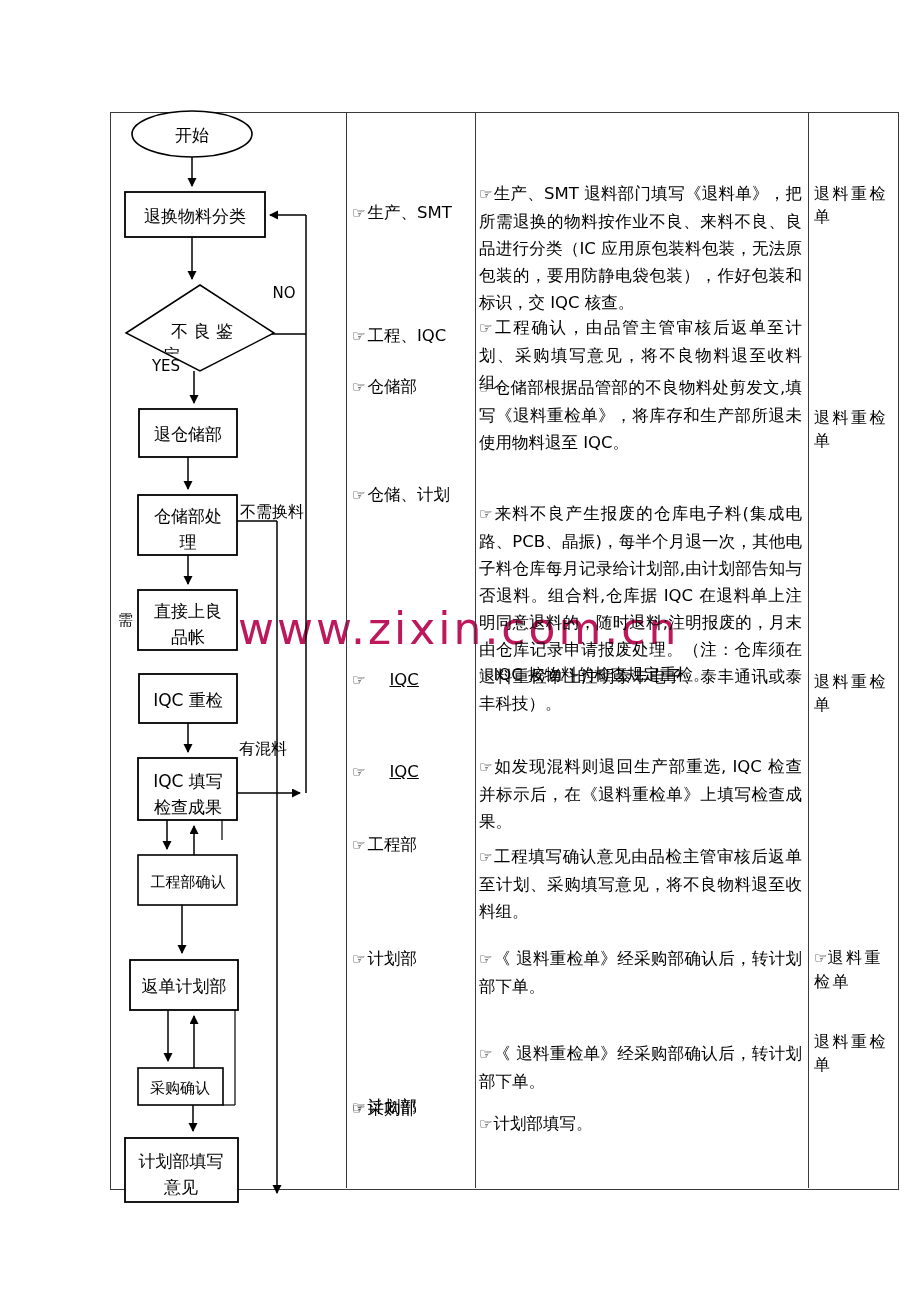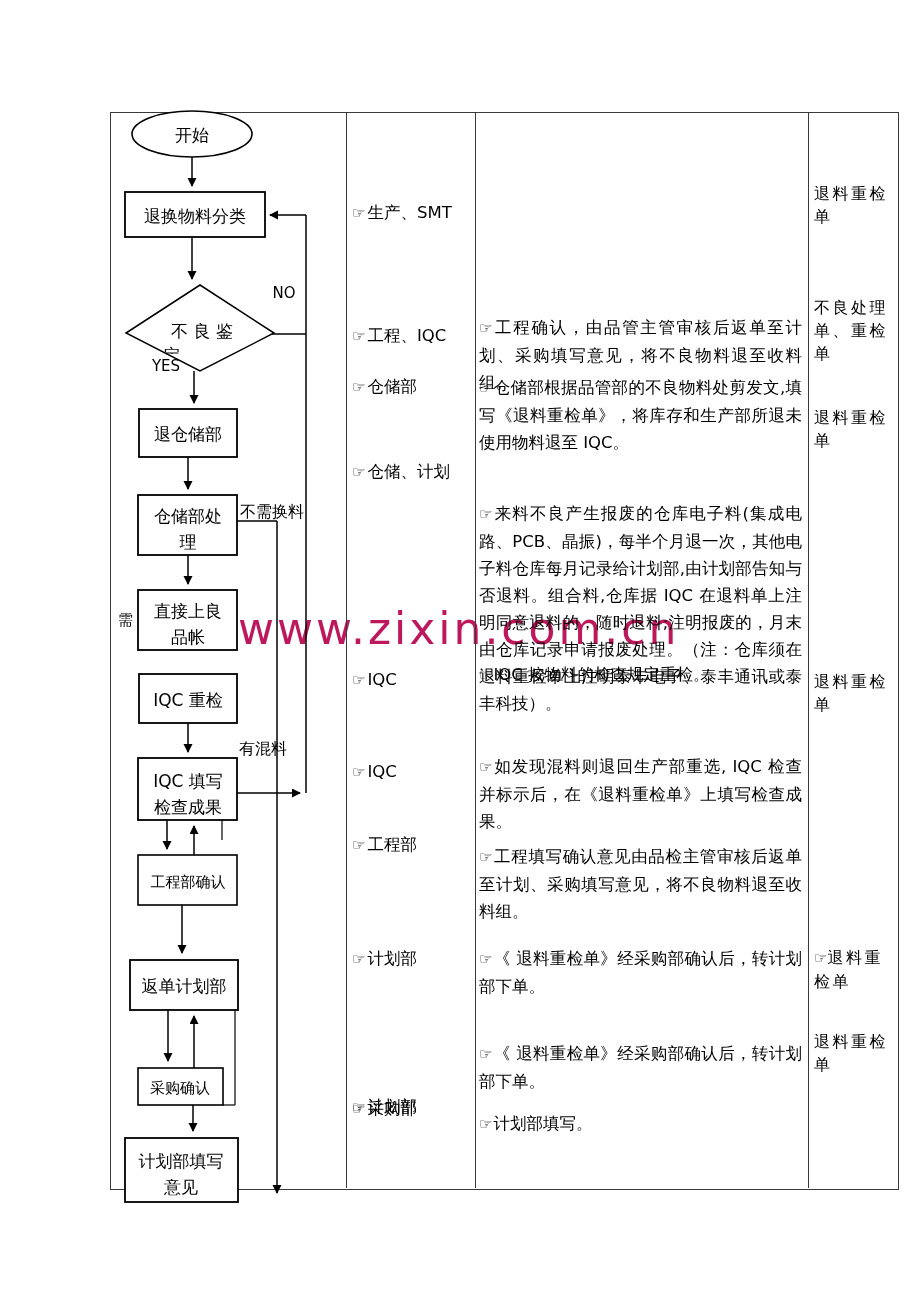--- a/index.html
+++ b/index.html
@@ -10,21 +10,21 @@
     font-size:44px;letter-spacing:3px;color:#be185d;white-space:nowrap;}
   #tbl-outer{position:absolute;left:110px;top:112px;width:787px;height:1076px;
     border:1.6px solid #3a3a3a;z-index:1;background:transparent;}
   .vsep{position:absolute;top:112px;height:1076px;width:1.3px;background:#3a3a3a;z-index:1;}
   
   #flow{position:absolute;left:0;top:0;z-index:2;pointer-events:none;}
   #flow text{font-family:"DejaVu Sans","Liberation Sans",sans-serif;fill:#000;}
   
   .dept{position:absolute;left:352px;width:120px;z-index:3;font-size:16.5px;white-space:nowrap;}
   .dept .hand{font-size:15px;margin-right:2px;}
-  .dept.gap .lbl{}
+  .dept.gap .lbl{margin-left:22px;text-decoration:underline;}
   .desc{position:absolute;left:479px;width:323px;z-index:3;font-size:16.5px;
         line-height:27px;text-align:justify;}
   .desc .hand{font-size:15px;margin-right:1px;}
   .form{position:absolute;left:814px;width:82px;z-index:3;font-size:16px;
         line-height:23px;letter-spacing:2.5px;font-family:Liberation Serif, serif;}
   .form .hand{font-size:15px;letter-spacing:0;}
 </style>
 </head>
 <body>
 
@@ -113,38 +113,38 @@
     <text x="180" y="1093" font-size="15" text-anchor="middle">采购确认</text>
 
     <rect x="125" y="1138" width="113" height="64" fill="#fff" stroke="#000" stroke-width="1.8"></rect>
     <text x="181" y="1167" font-size="17" text-anchor="middle">计划部填写</text>
     <text x="181" y="1193" font-size="17" text-anchor="middle">意见</text>
   </svg>
 
   <div class="dept" style="top:202px"><span class="hand">☞</span><span class="lbl">生产、SMT</span></div>
   <div class="dept" style="top:325px"><span class="hand">☞</span><span class="lbl">工程、IQC</span></div>
   <div class="dept" style="top:376px"><span class="hand">☞</span><span class="lbl">仓储部</span></div>
-  <div class="dept" style="top:461px"><span class="hand">☞</span><span class="lbl">仓储、计划</span></div>
+  <div class="dept" style="top:484px"><span class="hand">☞</span><span class="lbl">仓储、计划</span></div>
   <div class="dept gap" style="top:670px"><span class="hand">☞</span><span class="lbl">IQC</span></div>
   <div class="dept gap" style="top:762px"><span class="hand">☞</span><span class="lbl">IQC</span></div>
   <div class="dept" style="top:834px"><span class="hand">☞</span><span class="lbl">工程部</span></div>
   <div class="dept" style="top:948px"><span class="hand">☞</span><span class="lbl">计划部</span></div>
   <div class="dept" style="top:1098px"><span class="hand">☞</span><span class="lbl">采购部</span></div>
   <div class="dept" style="top:1096px"><span class="hand">☞</span><span class="lbl">计划部</span></div>
 
+  <div class="desc" style="top:180px"><span class="hand">☞</span><span>生产、SMT 退料部门填写《退料单》，把所需退换的物料按作业不良、来料不良、良品进行分类（IC 应用原包装料包装，无法原包装的，要用防静电袋包装），作好包装和标识，交 IQC 核查。</span></div>
   <div class="desc" style="top:374px"><span class="hand">☞</span><span>仓储部根据品管部的不良物料处剪发文,填写《退料重检单》，将库存和生产部所退未使用物料退至 IQC。</span></div>
   <div class="desc" style="top:314px"><span class="hand">☞</span><span>工程确认，由品管主管审核后返单至计划、采购填写意见，将不良物料退至收料组。</span></div>
   <div class="desc" style="top:500px"><span class="hand">☞</span><span>来料不良产生报废的仓库电子料(集成电路、PCB、晶振)，每半个月退一次，其他电子料仓库每月记录给计划部,由计划部告知与否退料。组合料,仓库据 IQC 在退料单上注明同意退料的，随时退料;注明报废的，月末由仓库记录申请报废处理。（注：仓库须在退料重检单上注明泰丰电子、泰丰通讯或泰丰科技）。</span></div>
   <div class="desc" style="top:753px"><span class="hand">☞</span><span>如发现混料则退回生产部重选, IQC 检查并标示后，在《退料重检单》上填写检查成果。</span></div>
   <div class="desc" style="top:661px"><span class="hand">☞</span><span>IQC 按物料的检查规定重检。</span></div>
   <div class="desc" style="top:843px"><span class="hand">☞</span><span>工程填写确认意见由品检主管审核后返单至计划、采购填写意见，将不良物料退至收料组。</span></div>
   <div class="desc" style="top:945px"><span class="hand">☞</span><span>《 退料重检单》经采购部确认后，转计划部下单。</span></div>
   <div class="desc" style="top:1040px"><span class="hand">☞</span><span>《 退料重检单》经采购部确认后，转计划部下单。</span></div>
   <div class="desc" style="top:1110px"><span class="hand">☞</span><span>计划部填写。</span></div>
 
   <div class="form" style="top:182px"><span>退料重检单</span></div>
-  <div class="form" style="top:296px"><span>不良处理单、重检单</span></div>
   <div class="form" style="top:406px"><span>退料重检单</span></div>
   <div class="form" style="top:670px"><span>退料重检单</span></div>
   <div class="form" style="top:946px"><span class="hand">☞</span><span>退料重检单</span></div>
   <div class="form" style="top:1030px"><span>退料重检单</span></div>
 
 </div>
 
 </body></html>

